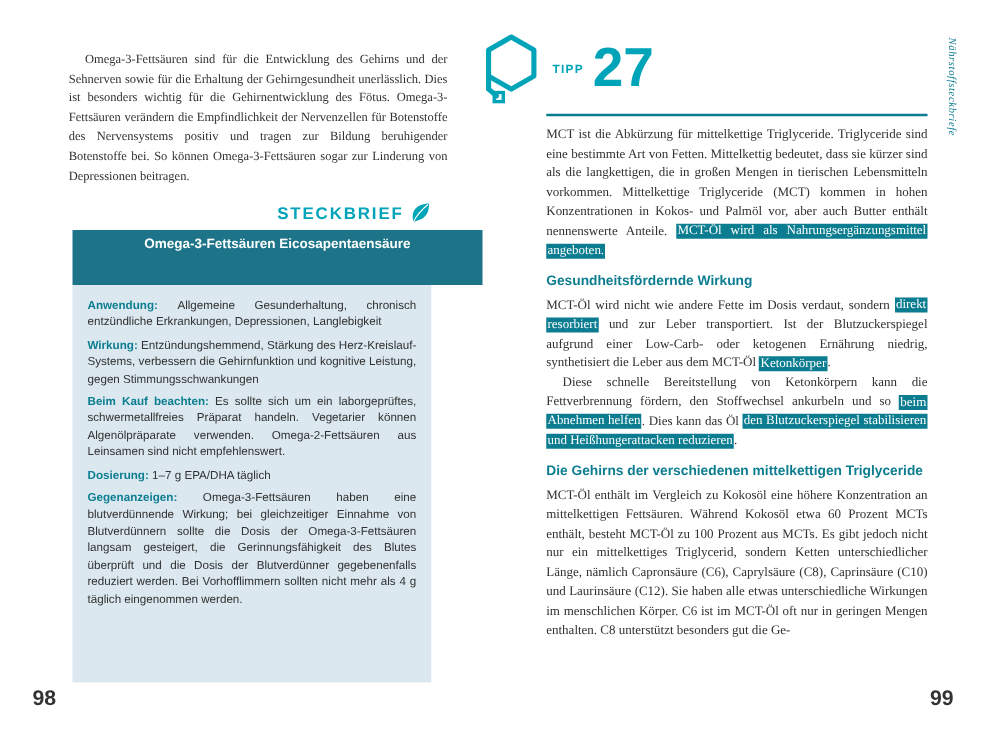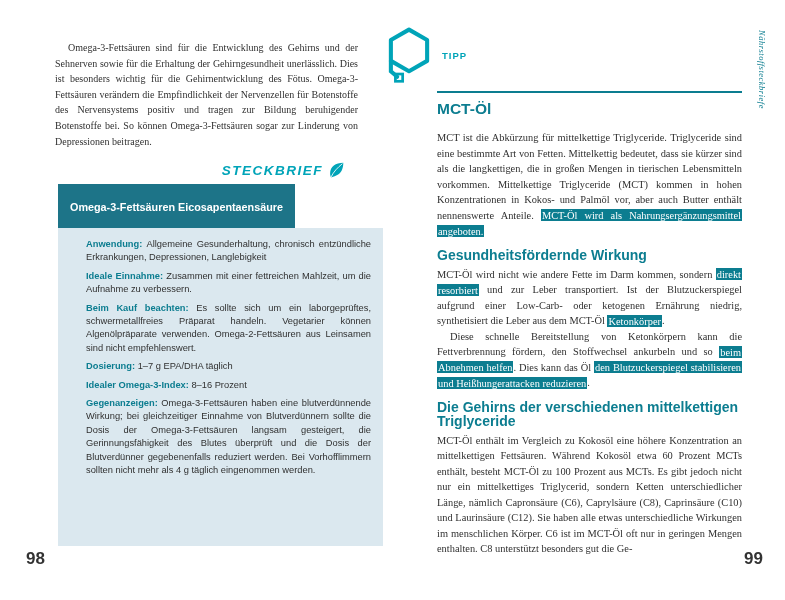--- a/index.html
+++ b/index.html
@@ -23,35 +23,35 @@
     font-size:10px; line-height:15.6px;
     text-align:justify; color:var(--text);
     text-indent:13px;
   }
   .sb-row {
     left:58px; top:161px; width:287px;
     display:flex; justify-content:flex-end; align-items:center; gap:5px;
   }
   .sb-label {
     font-family:"Liberation Sans", sans-serif;
-    font-style:italic; font-weight:bold;
+    font-weight:bold;
     font-size:13.5px; letter-spacing:1.5px;
     color:var(--accent-bright);
   }
   .box-header {
-    left:58px; top:184px; width:237px; height:44px;
+    left:58px; top:184px; width:328px; height:44px;
     background:var(--accent-dark); color:#ffffff;
     font-family:"Liberation Sans", sans-serif;
     font-weight:bold; font-size:10.8px; line-height:14.5px;
-    text-align:center; padding-top:16px;
+    text-align:center; padding-top:4px;
   }
   .box-body {
-    left:58px; top:228px; width:325px; height:318px;
+    left:58px; top:228px; width:287px; height:318px;
     background:var(--box-bg);
-    padding:10px 12px 8px 28px;
+    padding:10px 12px 8px 12px;
   }
   .entry {
     font-family:"Liberation Sans", sans-serif;
     font-size:9.3px; line-height:13.4px;
     text-align:justify; color:var(--text);
     margin-bottom:5px;
   }
   .entry-label { color:var(--accent); font-weight:bold; }
 
   
@@ -91,21 +91,21 @@
   }
   .right-col { left:437px; top:100px; width:305px; }
   .title {
     font-family:"Liberation Sans", sans-serif;
     font-weight:bold; font-size:15.5px;
     color:var(--accent);
     margin-bottom:12px;
   }
   .subheading {
     font-family:"Liberation Sans", sans-serif;
-    font-weight:bold; font-size:14px; line-height:14px;
+    font-weight:bold; font-size:11px; line-height:14px;
     color:var(--accent);
     margin:9px 0 5px 0;
   }
   .body-par {
     font-size:10.4px; line-height:15.5px;
     text-align:justify; color:var(--text);
   }
   .indent { text-indent:13px; }
   .hl {
     background:var(--accent); color:#ffffff;
@@ -126,47 +126,46 @@
     <path d="M3.5 19 C6.5 12.5 11.5 7.5 17 3" stroke="#ffffff" stroke-width="1" fill="none"></path>
   </svg>
 </div>
 
 <div class="abs box-header">
   <div>Omega-3-Fettsäuren Eicosapentaensäure</div>
 </div>
 
 <div class="abs box-body" id="steckbrief-entries">
     <p class="entry"><span class="entry-label">Anwendung: </span><span>Allgemeine Gesunderhaltung, chronisch entzündliche Erkrankungen, Depressionen, Langlebigkeit</span></p>
-    <p class="entry"><span class="entry-label">Ideale Einnahme: </span><span>Zusammen mit einer fettreichen Mahlzeit, um die Aufnahme zu verbessern.</span></p>
+    <p class="entry"><span class="entry-label">Wirkung: </span><span>Entzündungshemmend, Stärkung des Herz-Kreislauf-Systems, verbessern die Gehirnfunktion und kognitive Leistung, gegen Stimmungsschwankungen</span></p>
     <p class="entry"><span class="entry-label">Beim Kauf beachten: </span><span>Es sollte sich um ein laborgeprüftes, schwermetallfreies Präparat handeln. Vegetarier können Algenölpräparate verwenden. Omega-2-Fettsäuren aus Leinsamen sind nicht empfehlenswert.</span></p>
     <p class="entry"><span class="entry-label">Dosierung: </span><span>1–7 g EPA/DHA täglich</span></p>
-    <p class="entry"><span class="entry-label">Idealer Omega-3-Index: </span><span>8–16 Prozent</span></p>
     <p class="entry"><span class="entry-label">Gegenanzeigen: </span><span>Omega-3-Fettsäuren haben eine blutverdünnende Wirkung; bei gleichzeitiger Einnahme von Blutverdünnern sollte die Dosis der Omega-3-Fettsäuren langsam gesteigert, die Gerinnungsfähigkeit des Blutes überprüft und die Dosis der Blutverdünner gegebenenfalls reduziert werden. Bei Vorhofflimmern sollten nicht mehr als 4 g täglich eingenommen werden.</span></p>
   </div>
 
 <div class="abs pn pn-left">98</div>
 
 <div class="abs tip-header">
   <svg width="46" height="58" viewBox="0 0 50 64">
     <path d="M25 4 L45 15.5 L45 38.5 L25 50 L5 38.5 L5 15.5 Z" fill="none" stroke="var(--accent-bright)" stroke-width="4.5" stroke-linejoin="round"></path>
     <path d="M5 38.5 L5 50 L12 56" fill="none" stroke="var(--accent-bright)" stroke-width="4.5" stroke-linecap="round"></path>
     <rect x="10" y="53" width="8" height="8" fill="none" stroke="var(--accent-bright)" stroke-width="3"></rect>
   </svg>
   <span class="tip-label">TIPP</span>
+  <span class="tip-number">27</span>
 </div>
 
 <div class="abs rule"></div>
 
 <div class="abs margin-label">Nährstoffsteckbriefe</div>
 
 <div class="abs right-col">
-  <h1 class="title">MCT-Öl</h1>
   <div id="right-sections">
       <p class="body-par"><span>MCT ist die Abkürzung für mittelkettige Triglyceride. Triglyceride sind eine bestimmte Art von Fetten. Mittelkettig bedeutet, dass sie kürzer sind als die langkettigen, die in großen Mengen in tierischen Lebensmitteln vorkommen. Mittelkettige Triglyceride (MCT) kommen in hohen Konzentrationen in Kokos- und Palmöl vor, aber auch Butter enthält nennenswerte Anteile. </span><span class="hl">MCT-Öl wird als Nahrungsergänzungsmittel angeboten.</span></p>
       <h2 class="subheading">Gesundheitsfördernde Wirkung</h2>
-      <p class="body-par"><span>MCT-Öl wird nicht wie andere Fette im Darm kommen, sondern </span><span class="hl">direkt resorbiert</span><span> und zur Leber transportiert. Ist der Blutzuckerspiegel aufgrund einer Low-Carb- oder ketogenen Ernährung niedrig, synthetisiert die Leber aus dem MCT-Öl </span><span class="hl">Ketonkörper</span><span>.</span></p>
+      <p class="body-par"><span>MCT-Öl wird nicht wie andere Fette im Dosis verdaut, sondern </span><span class="hl">direkt resorbiert</span><span> und zur Leber transportiert. Ist der Blutzuckerspiegel aufgrund einer Low-Carb- oder ketogenen Ernährung niedrig, synthetisiert die Leber aus dem MCT-Öl </span><span class="hl">Ketonkörper</span><span>.</span></p>
       <p class="body-par indent"><span>Diese schnelle Bereitstellung von Ketonkörpern kann die Fettverbrennung fördern, den Stoffwechsel ankurbeln und so </span><span class="hl">beim Abnehmen helfen</span><span>. Dies kann das Öl </span><span class="hl">den Blutzuckerspiegel stabilisieren und Heißhungerattacken reduzieren</span><span>.</span></p>
       <h2 class="subheading">Die Gehirns der verschiedenen mittelkettigen Triglyceride</h2>
       <p class="body-par"><span>MCT-Öl enthält im Vergleich zu Kokosöl eine höhere Konzentration an mittelkettigen Fettsäuren. Während Kokosöl etwa 60 Prozent MCTs enthält, besteht MCT-Öl zu 100 Prozent aus MCTs. Es gibt jedoch nicht nur ein mittelkettiges Triglycerid, sondern Ketten unterschiedlicher Länge, nämlich Capronsäure (C6), Caprylsäure (C8), Caprinsäure (C10) und Laurinsäure (C12). Sie haben alle etwas unterschiedliche Wirkungen im menschlichen Körper. C6 ist im MCT-Öl oft nur in geringen Mengen enthalten. C8 unterstützt besonders gut die Ge-</span></p>
     </div>
 </div>
 
 <div class="abs pn pn-right">99</div>
 
 </body></html>

